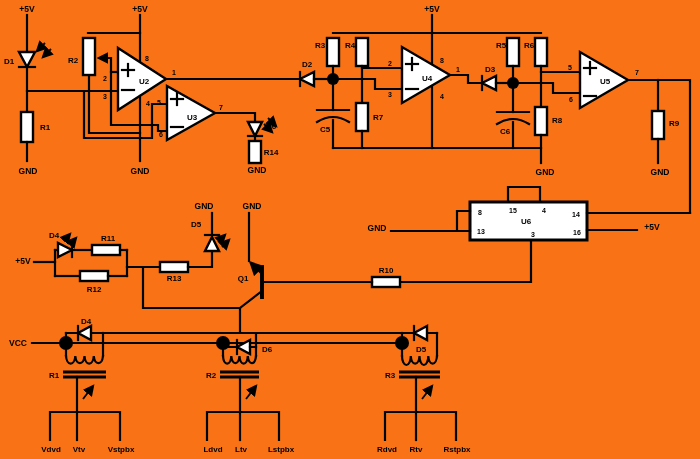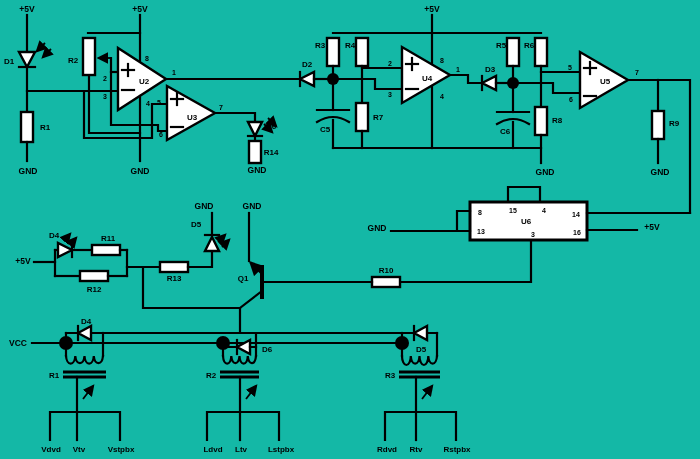--- a/index.html
+++ b/index.html
@@ -1,16 +1,16 @@
 <!DOCTYPE html>
 <html><head>
 <meta charset="utf-8">
 <style>
   html,body{margin:0;padding:0;background:#ffffff;}
-  .page{width:700px;height:459px;position:relative;background:#14b8a6;overflow:hidden;}
+  .page{width:700px;height:459px;position:relative;background:#f97316;overflow:hidden;}
   svg{display:block;}
   text{font-family:"Liberation Sans",sans-serif;font-weight:bold;fill:#000;}
   .lbl{font-size:8px;}
   .pwr{font-size:8.5px;}
   .pin{font-size:7px;}
   .tap{font-size:8px;}
   .w{stroke:#000;stroke-width:2.2;fill:none;stroke-linecap:square;}
   .sym{stroke:#000;stroke-width:2.4;fill:#fff;stroke-linejoin:miter;}
   .solid{fill:#000;stroke:none;}
   .core{stroke:#000;stroke-width:2.8;fill:none;}

